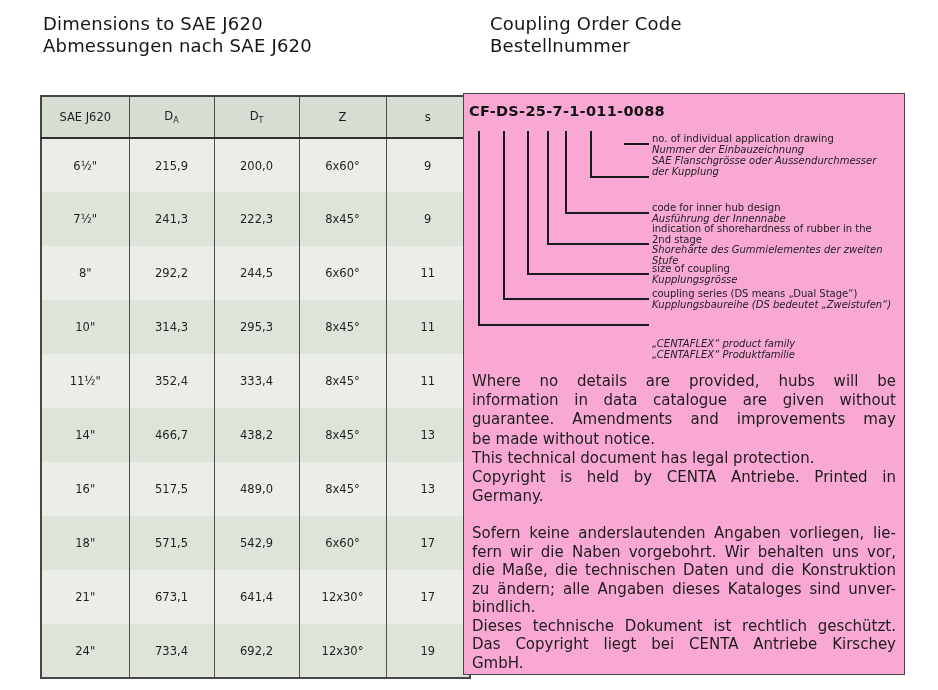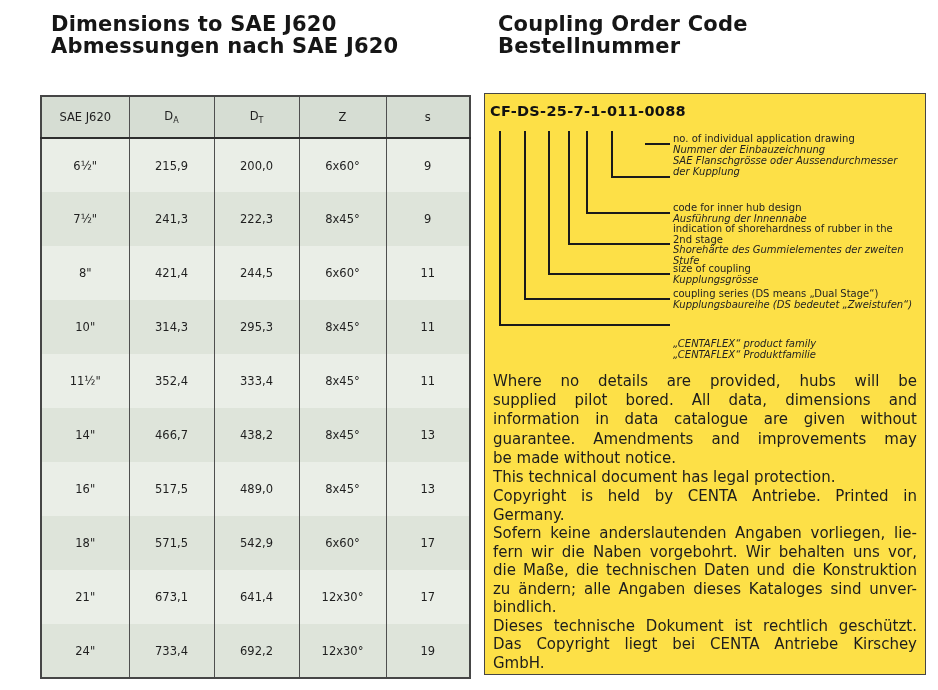--- a/index.html
+++ b/index.html
@@ -1,20 +1,20 @@
 <!DOCTYPE html>
 <html><head>
 <meta charset="utf-8">
 <style>
   html,body{margin:0;padding:0;background:#ffffff;}
   .page{position:relative;width:938px;height:690px;background:#ffffff;
         font-family:"DejaVu Sans",sans-serif;overflow:hidden;}
 
-  .heading{position:absolute;font-size:21px;font-weight:bold;line-height:22px;
-           color:#161616;letter-spacing:.2px;white-space:nowrap;margin-left:8px;}
+  .heading{position:absolute;font-size:18px;font-weight:normal;line-height:22px;
+           color:#161616;letter-spacing:.2px;white-space:nowrap;}
   .heading-left{left:43px;top:13px;}
   .heading-right{left:490px;top:13px;}
 
   
   .dim-table{position:absolute;left:40px;top:95px;width:429px;
              border-collapse:collapse;table-layout:fixed;
              border:2px solid #464646;
              font-family:"DejaVu Sans",sans-serif;font-size:11.5px;color:#1f1f1f;}
   .dim-table col.c0{width:88px;} .dim-table col.c1{width:85px;}
   .dim-table col.c2{width:85px;} .dim-table col.c3{width:87px;}
@@ -22,22 +22,22 @@
   .dim-table th,.dim-table td{border-left:1px solid #4f4f4f;text-align:center;
              vertical-align:middle;padding:0;font-weight:normal;}
   .dim-table thead tr{height:42px;background:#d6ddd3;margin-left:48px;}
   .dim-table thead th{border-bottom:2px solid #2e2e2e;}
   .dim-table tbody tr{height:54px;}
   .dim-table tbody tr:nth-child(odd){background:#eaeee7;}
   .dim-table tbody tr:nth-child(even){background:#dee4da;}
   .dim-table sub{font-size:8px;}
 
   
-  .code-box{position:absolute;left:484px;top:93px;width:442px;height:582px;
-            background:#fde047;border:1.5px solid #464646;box-sizing:border-box;padding-left:16px;}
+  .code-box{position:absolute;left:463px;top:93px;width:442px;height:582px;
+            background:#f9a8d4;border:1.5px solid #464646;box-sizing:border-box;padding-left:16px;}
   .code-title{position:absolute;left:5px;top:9px;font-size:14.5px;font-weight:bold;
               letter-spacing:.3px;color:#121212;white-space:nowrap;}
   .connector-svg{position:absolute;left:0;top:0;}
   .connector-svg path{stroke:#1a1a1a;stroke-width:2;fill:none;}
   .diagram-label{position:absolute;left:188px;font-size:10px;line-height:10.5px;
                  color:#222222;}
   .diagram-label .en{white-space:pre;}
   .diagram-label .de{white-space:pre;font-style:italic;}
   .diagram-label.italic-en .en{font-style:italic;margin-top:24px;}
 
@@ -90,21 +90,21 @@
       </tr>
       <tr>
         <td>7½"</td>
         <td>241,3</td>
         <td>222,3</td>
         <td>8x45°</td>
         <td>9</td>
       </tr>
       <tr>
         <td>8"</td>
-        <td>421,4</td>
+        <td>292,2</td>
         <td>244,5</td>
         <td>6x60°</td>
         <td>11</td>
       </tr>
       <tr>
         <td>10"</td>
         <td>314,3</td>
         <td>295,3</td>
         <td>8x45°</td>
         <td>11</td>
@@ -194,21 +194,20 @@
       <div class="en">coupling series (DS means „Dual Stage“)</div>
       <div class="de">Kupplungsbaureihe (DS bedeutet „Zweistufen“)</div>
     </div>
     <div class="diagram-label italic-en" style="top:221px">
       <div class="en">„CENTAFLEX“ product family</div>
       <div class="de">„CENTAFLEX“ Produktfamilie</div>
     </div>
 
     <div class="notes notes-en">
       <div class="line j">Where no details are provided, hubs will be</div>
-      <div class="line j">supplied pilot bored. All data, dimensions and</div>
       <div class="line j">information in data catalogue are given without</div>
       <div class="line j">guarantee. Amendments and improvements may</div>
       <div class="line nj">be made without notice.</div>
       <div class="line nj">This technical document has legal protection.</div>
       <div class="line j">Copyright is held by CENTA Antriebe. Printed in</div>
       <div class="line nj">Germany.</div>
     </div>
 
     <div class="notes notes-de">
       <div class="line j">Sofern keine anderslautenden Angaben vorliegen, lie-</div>

